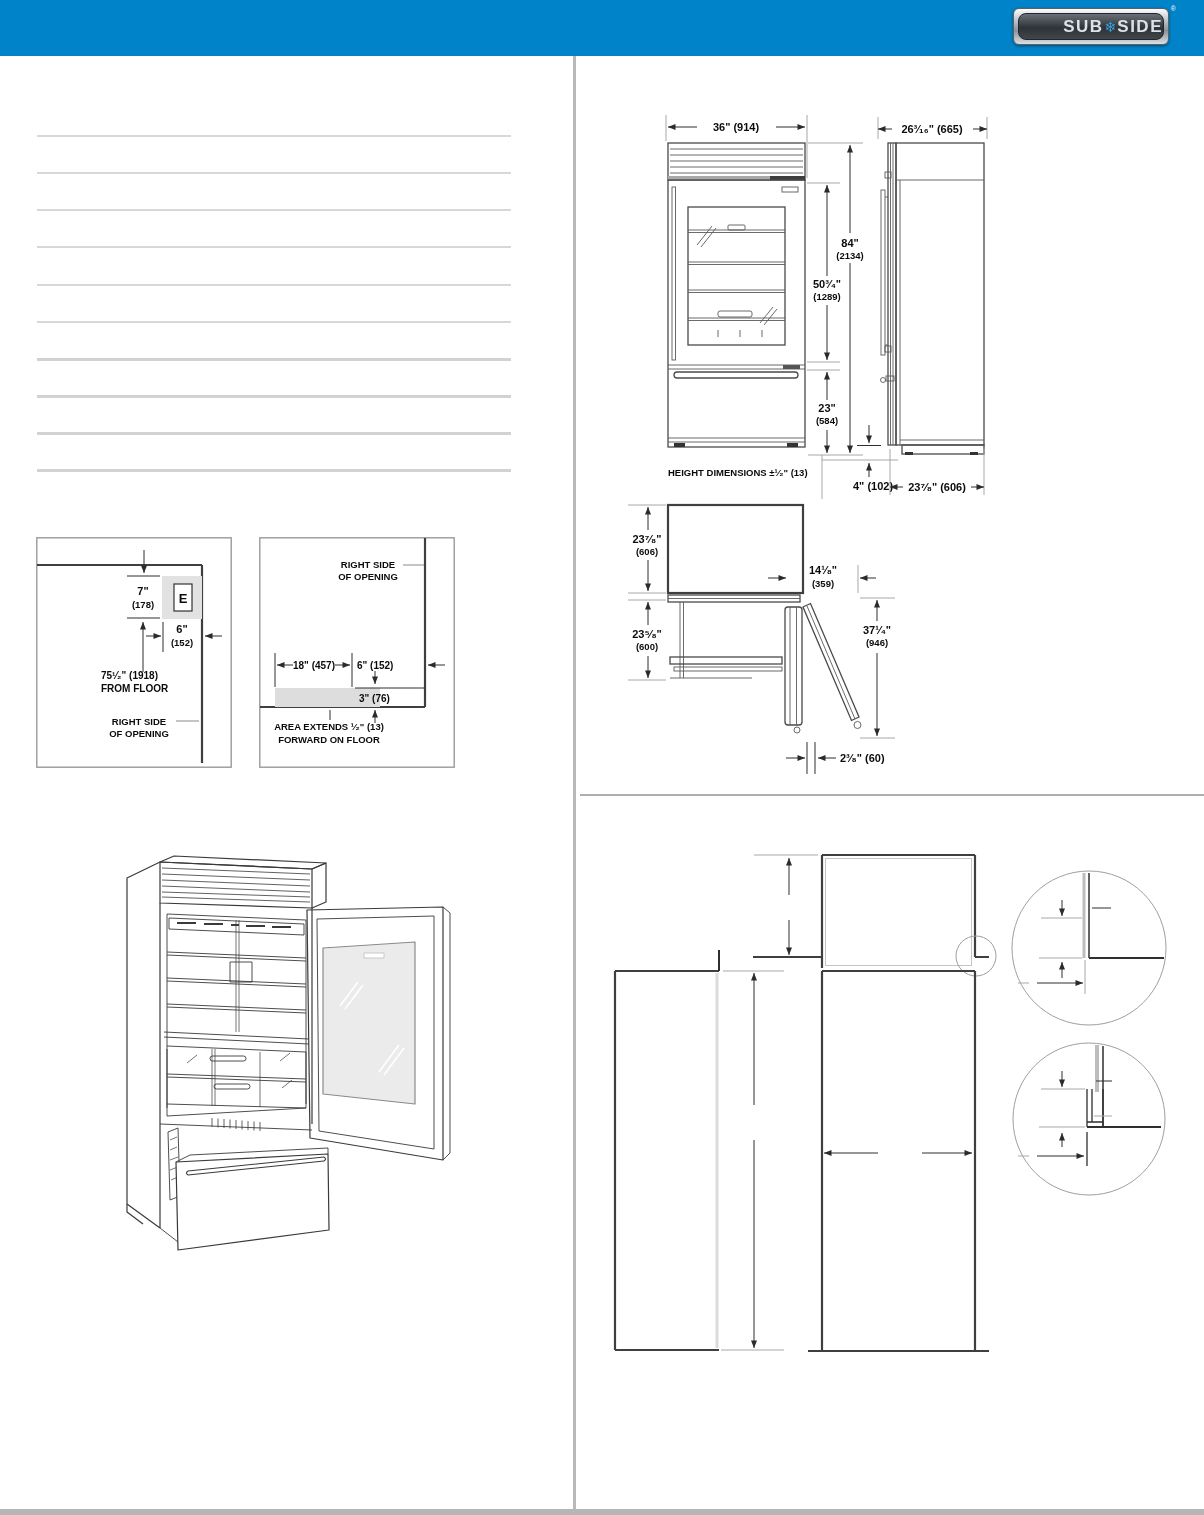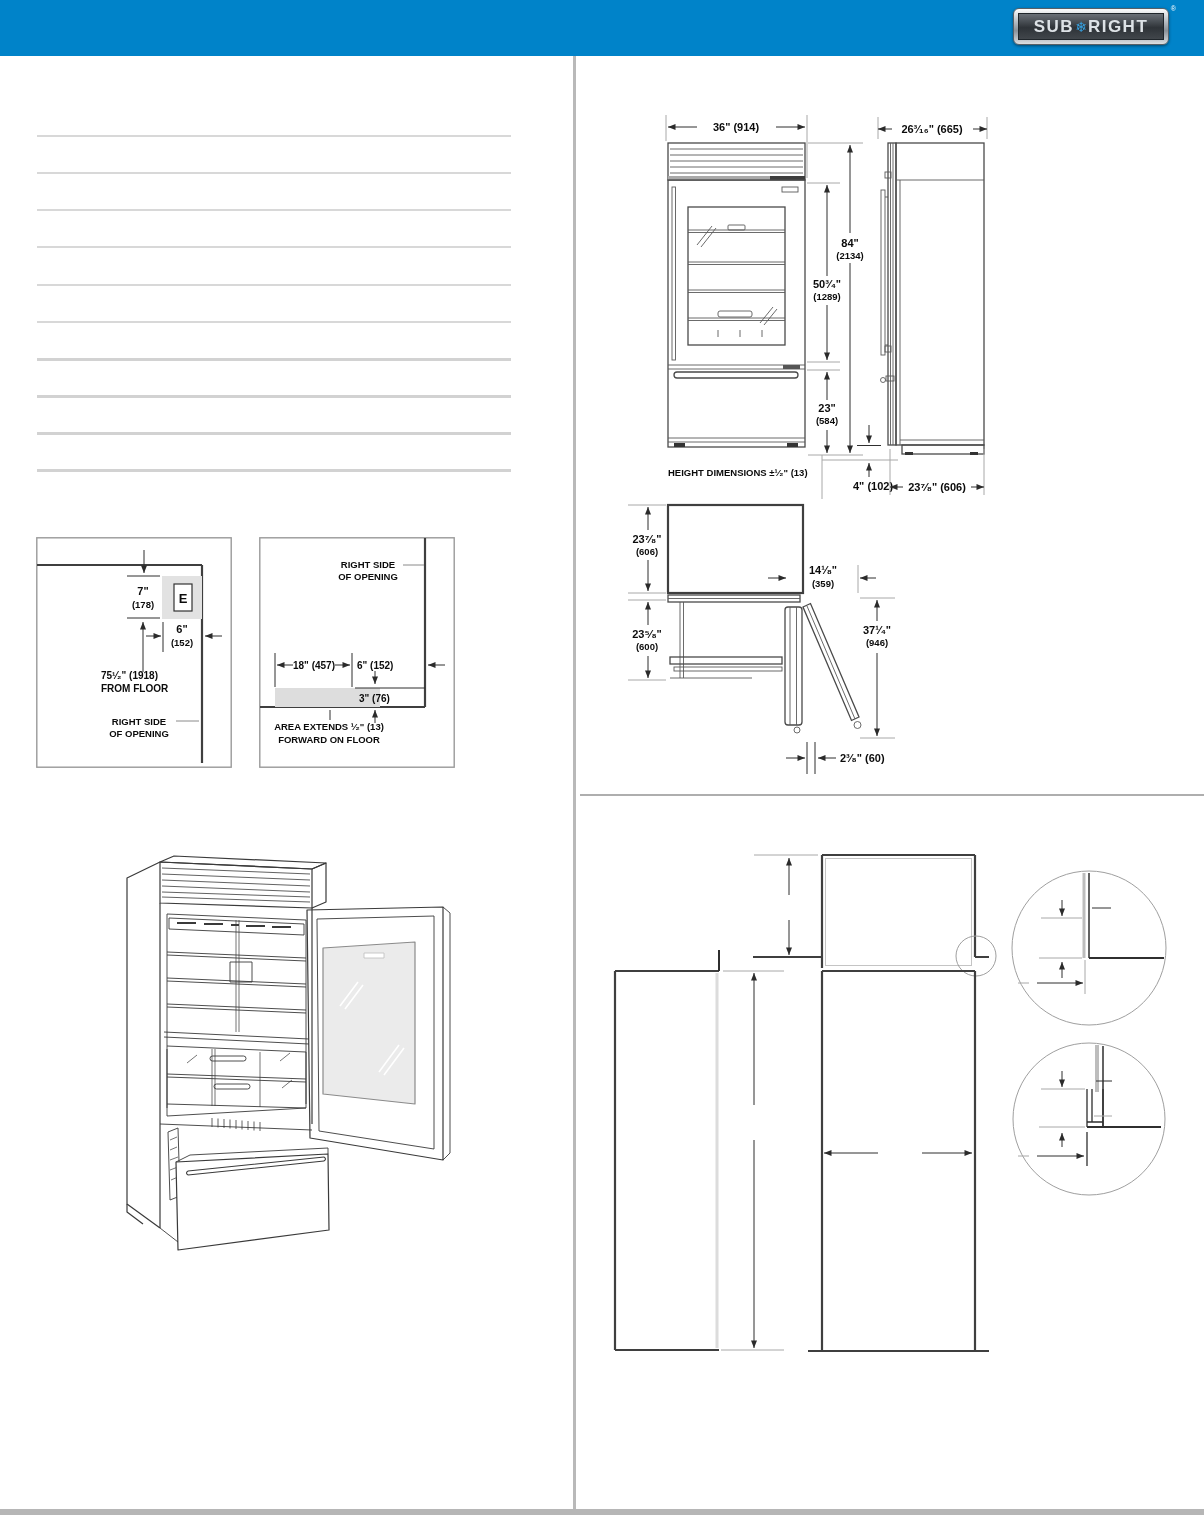--- a/index.html
+++ b/index.html
@@ -5,23 +5,23 @@
   html,body{margin:0;padding:0;background:#fff;}
   #canvas{position:relative;width:1204px;height:1515px;background:#ffffff;overflow:hidden;
           font-family:"Liberation Sans",sans-serif;}
   .abs{position:absolute;}
 
   
   #header-bar{left:0;top:0;width:1204px;height:56px;background:#0083c9;}
   #logo-badge{left:1013px;top:8px;width:154px;height:35px;border-radius:6px;
     background:linear-gradient(180deg,#fdfdfd,#c2c8ce 30%,#8a9199 62%,#dcdfe2);
     border:1px solid #596066;box-shadow:0 1px 3px rgba(0,0,0,.45);}
-  #logo-inner{position:absolute;left:4px;top:4px;right:4px;bottom:4px;border-radius:0;
+  #logo-inner{position:absolute;left:4px;top:4px;right:4px;bottom:4px;border-radius:8px;
     background:linear-gradient(180deg,#6a7077,#2e3338 55%,#41464b);
-    border:1px solid #20262b;display:flex;align-items:center;justify-content:center;}
+    border:1px solid #20262b;display:flex;align-items:center;justify-content:flex-end;}
   #logo-inner .lt{color:#dde2e6;font-weight:bold;font-size:17px;letter-spacing:1.5px;line-height:1;}
   #logo-inner .snow{color:#37a3e3;font-size:14px;margin:0 1px;line-height:1;}
   #logo-reg{position:absolute;right:-8px;top:-4px;color:#ffffff;font-size:7px;}
 
   
   .vdiv{left:573px;top:56px;width:3px;height:1453px;background:#b9b9b9;}
   .hdiv-right{left:580px;top:794px;width:624px;height:2px;background:#aeaeae;}
   .bottom-strip{left:0;top:1509px;width:1204px;height:6px;background:#b6b6b6;}
 
   
@@ -46,21 +46,21 @@
 <body>
 
 <div id="canvas">
 
   <div class="abs" id="header-bar">
     <div class="abs" id="logo-badge">
       <div id="logo-reg">®</div>
       <div id="logo-inner">
         <span class="lt">SUB</span>
         <span class="snow">❄</span>
-        <span class="lt">RIGHT</span>
+        <span class="lt">SIDE</span>
       </div>
     </div>
   </div>
 
   <div class="abs vdiv"></div>
   <div class="abs hdiv-right"></div>
   <div class="abs bottom-strip"></div>
 
   <div>
     <div class="tl thin" style="top:135px"></div>

